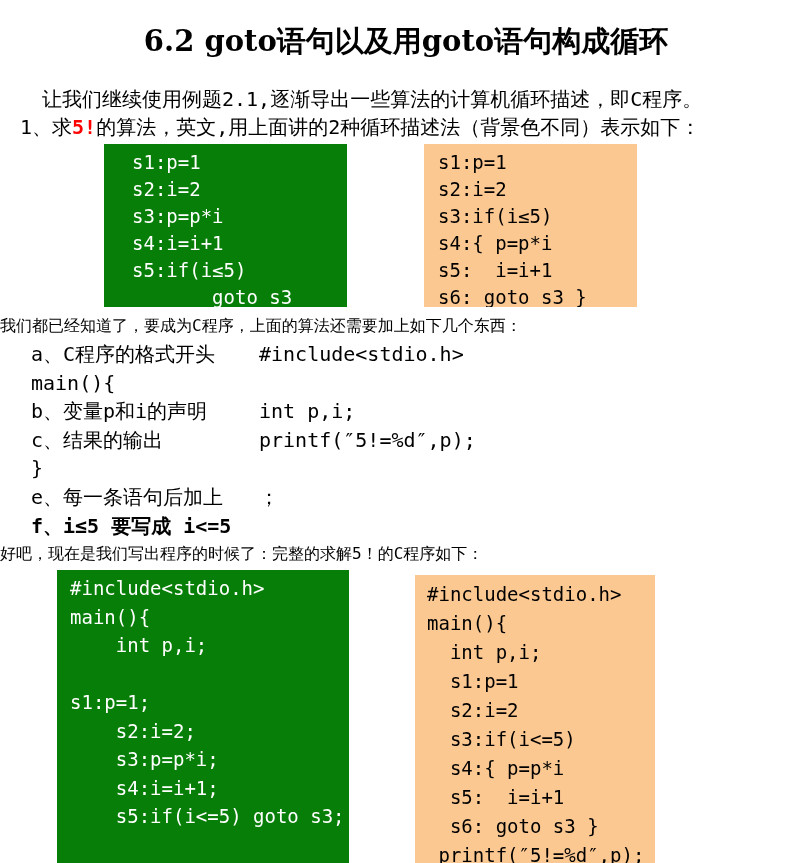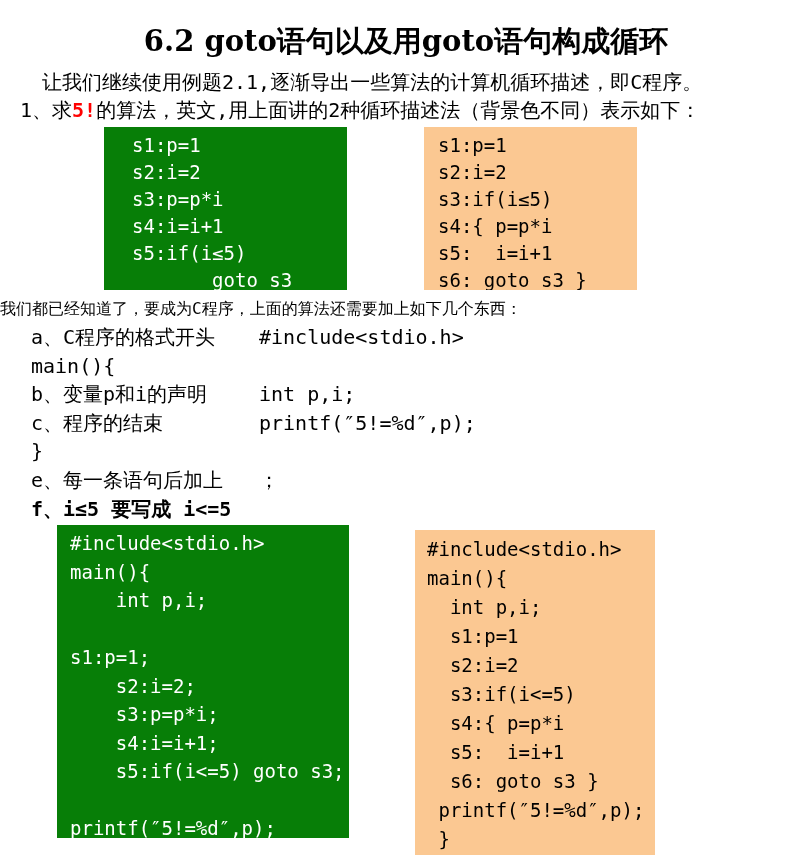--- a/index.html
+++ b/index.html
@@ -10,21 +10,21 @@
   }
   .page { position:relative; width:812px; height:863px; }
 
   .title {
     text-align:center; font-size:29px; font-weight:bold;
     padding-top:21px; line-height:40px;
     font-family:"DejaVu Serif","Liberation Serif",serif;
   }
 
   .para { font-size:20px; line-height:27px; white-space:pre-wrap; }
-  .para1 { margin:8px 0 0 42px; }
+  .para1 { margin:25px 0 0 42px; }
   .para2 { margin:1px 16px 0 20px; }
   .red { color:#ff0000; font-weight:bold; }
 
   .blocks-top { display:flex; align-items:flex-start; margin:3px 0 0 104px; }
   .block { white-space:pre; font-size:19px; overflow:hidden; }
   .b1g {
     width:243px; height:163px; line-height:27px;
     padding:5px 0 0 28px; color:#ffffff;
   }
   .b1o {
@@ -83,35 +83,36 @@
   </div>
   <div class="mid-row">
     <span class="lbl">main(){</span>
       <span class="code"></span>
   </div>
   <div class="mid-row">
     <span class="lbl">b、变量p和i的声明</span>
       <span class="code">int p,i;</span>
   </div>
   <div class="mid-row">
-    <span class="lbl">c、程序的结束</span>
+    <span class="lbl">c、结果的输出</span>
       <span class="code">printf(″5!=%d″,p);</span>
   </div>
   <div class="mid-row">
       <span class="code">}</span>
   </div>
   <div class="mid-row">
     <span class="lbl">e、每一条语句后加上</span>
       <span class="code">；</span>
   </div>
   <div class="mid-row bold">
     <span class="lbl">f、i≤5 要写成 i&lt;=5</span>
       <span class="code"></span>
   </div>
 
+  <p class="flush">好吧，现在是我们写出程序的时候了：完整的求解5！的C程序如下：</p>
 
   <div class="blocks-bottom">
     <pre class="block b2g" style="background-color: rgb(7, 126, 7);">#include&lt;stdio.h&gt;
 main(){
     int p,i;
 
 s1:p=1;
     s2:i=2;
     s3:p=p*i;
     s4:i=i+1;

